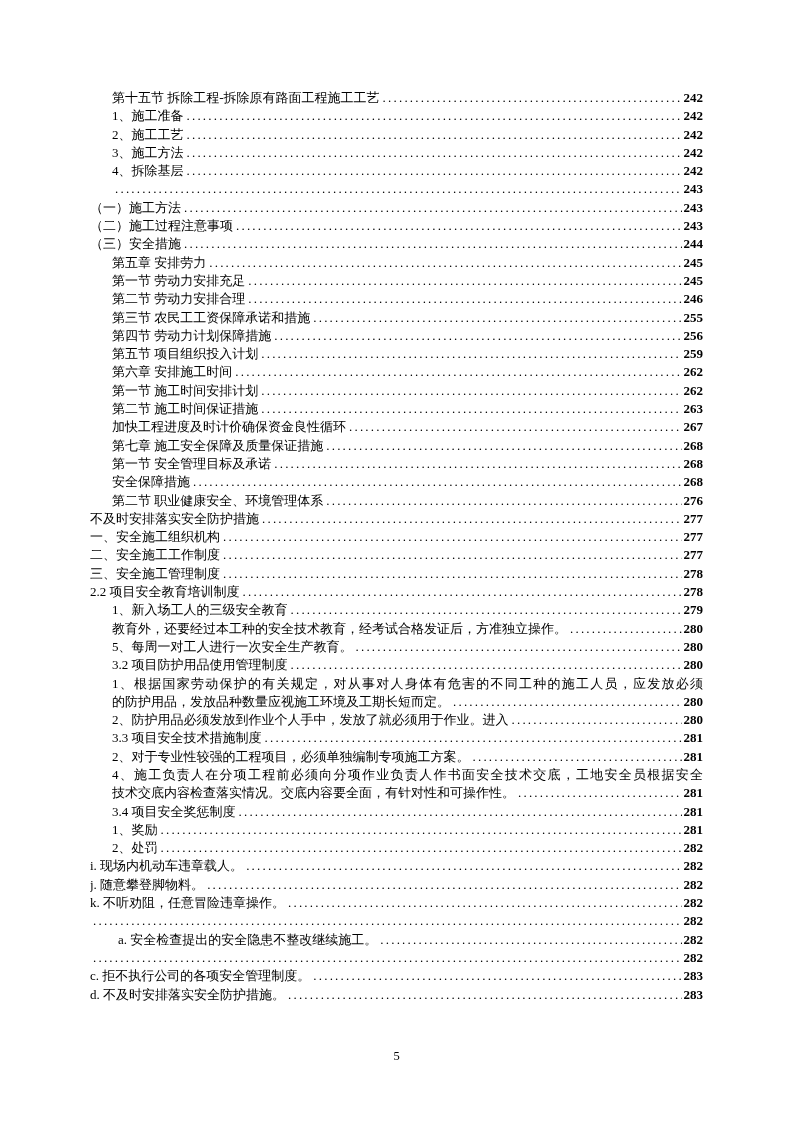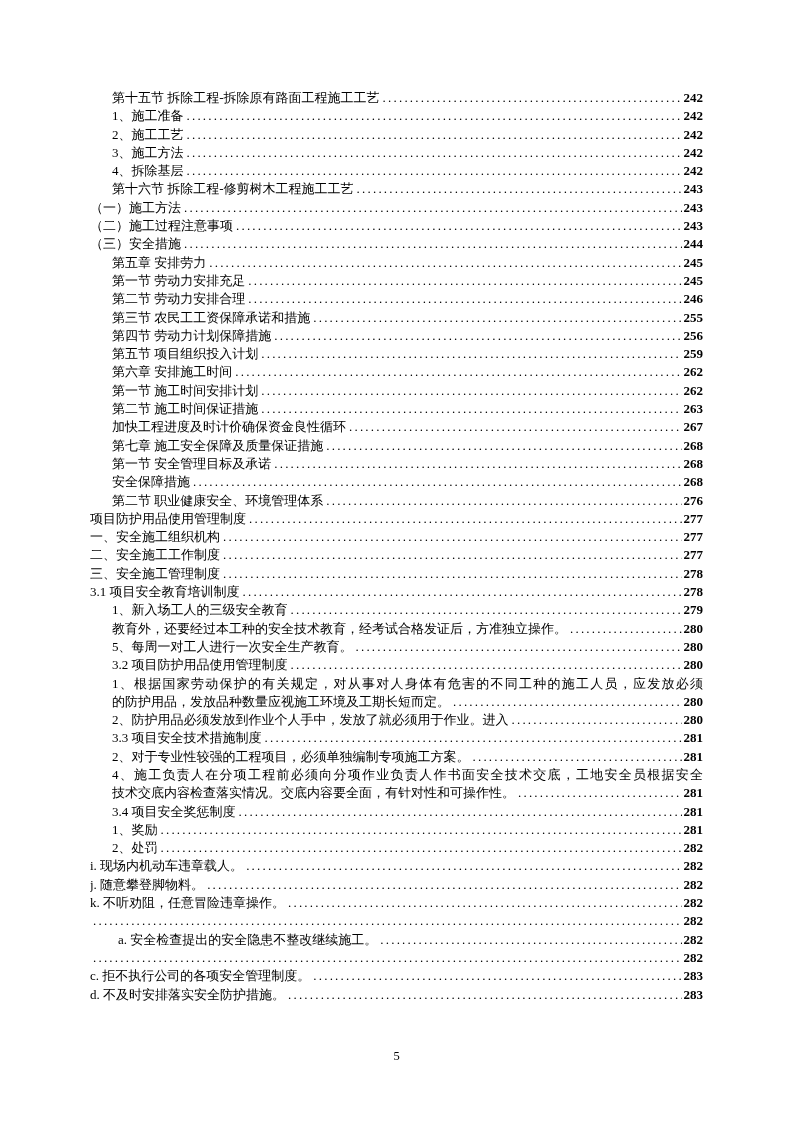--- a/index.html
+++ b/index.html
@@ -90,21 +90,20 @@
         <span class="txt">3、施工方法</span>
         <span class="leader"></span>
         <span class="pg">242</span>
       </div>
       <div class="toc-line ind1">
         <span class="txt">4、拆除基层</span>
         <span class="leader"></span>
         <span class="pg">242</span>
       </div>
       <div class="toc-line ind1">
-        <span class="txt">第十六节 拆除工程-修剪树木工程施工工艺</span>
         <span class="leader"></span>
         <span class="pg">243</span>
       </div>
       <div class="toc-line ind0">
         <span class="txt">（一）施工方法</span>
         <span class="leader"></span>
         <span class="pg">243</span>
       </div>
       <div class="toc-line ind0">
         <span class="txt">（二）施工过程注意事项</span>
@@ -180,41 +179,41 @@
         <span class="txt">安全保障措施</span>
         <span class="leader"></span>
         <span class="pg">268</span>
       </div>
       <div class="toc-line ind1">
         <span class="txt">第二节 职业健康安全、环境管理体系</span>
         <span class="leader"></span>
         <span class="pg">276</span>
       </div>
       <div class="toc-line ind0">
-        <span class="txt">项目防护用品使用管理制度</span>
+        <span class="txt">不及时安排落实安全防护措施</span>
         <span class="leader"></span>
         <span class="pg">277</span>
       </div>
       <div class="toc-line ind0">
         <span class="txt">一、安全施工组织机构</span>
         <span class="leader"></span>
         <span class="pg">277</span>
       </div>
       <div class="toc-line ind0">
         <span class="txt">二、安全施工工作制度</span>
         <span class="leader"></span>
         <span class="pg">277</span>
       </div>
       <div class="toc-line ind0">
         <span class="txt">三、安全施工管理制度</span>
         <span class="leader"></span>
         <span class="pg">278</span>
       </div>
       <div class="toc-line ind0">
-        <span class="txt">3.1 项目安全教育培训制度</span>
+        <span class="txt">2.2 项目安全教育培训制度</span>
         <span class="leader"></span>
         <span class="pg">278</span>
       </div>
       <div class="toc-line ind1">
         <span class="txt">1、新入场工人的三级安全教育</span>
         <span class="leader"></span>
         <span class="pg">279</span>
       </div>
       <div class="toc-line ind1">
         <span class="txt">教育外，还要经过本工种的安全技术教育，经考试合格发证后，方准独立操作。</span>

